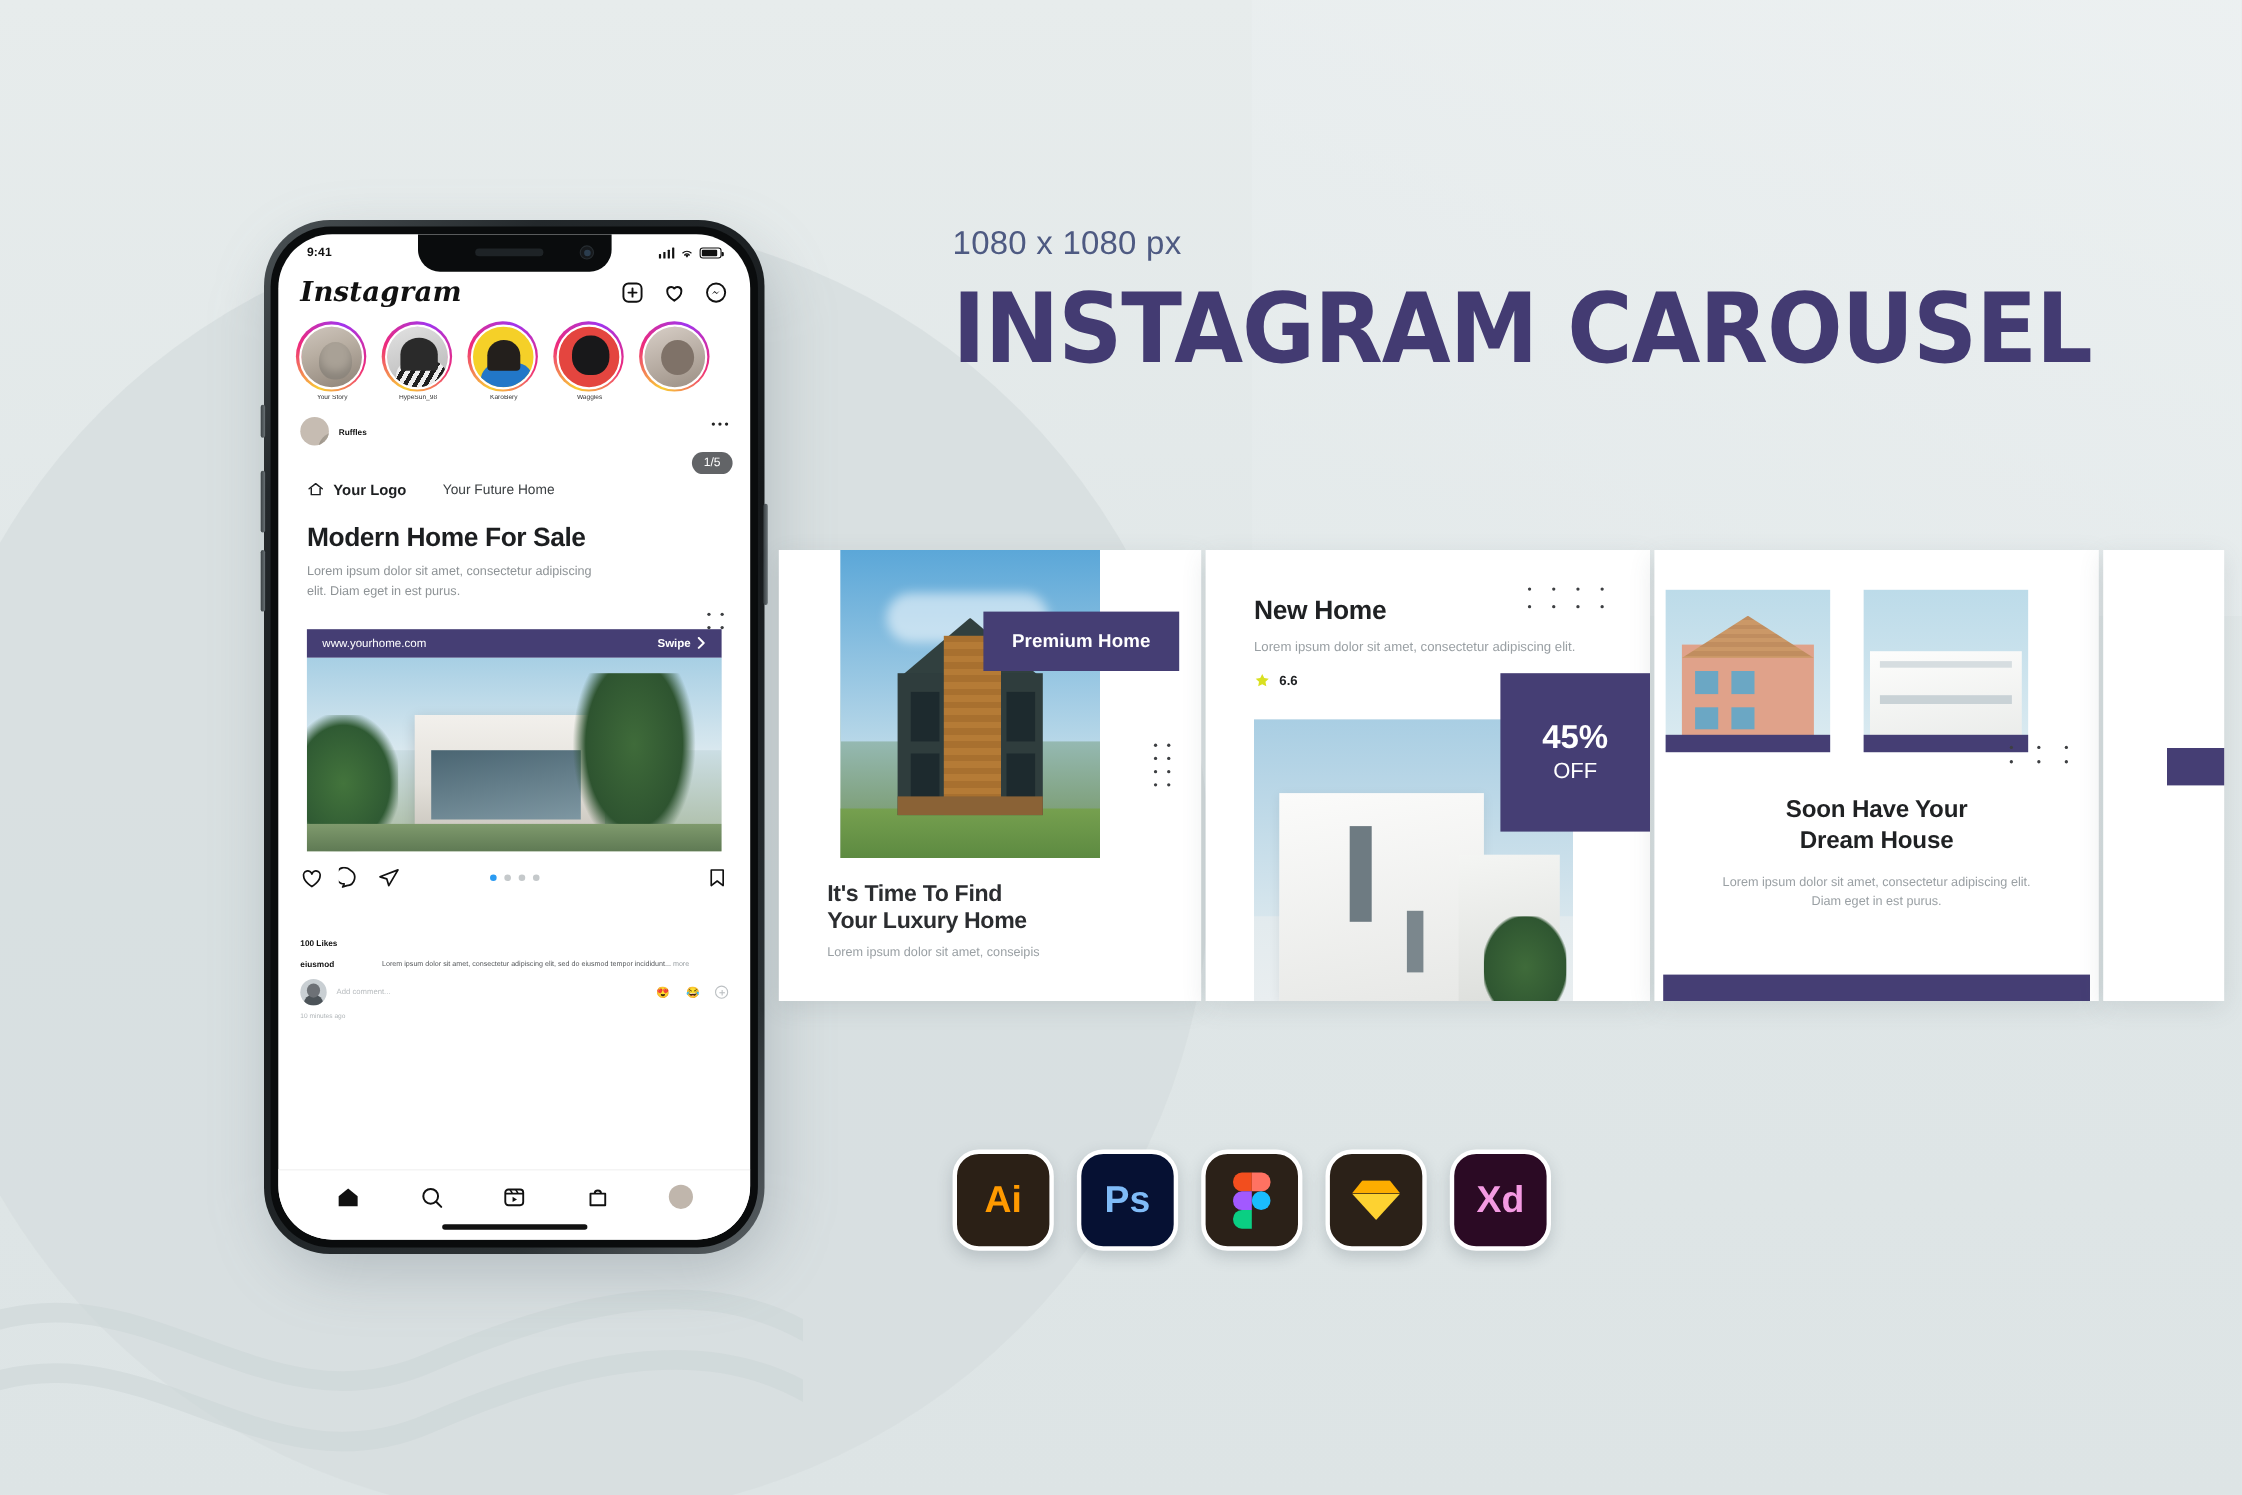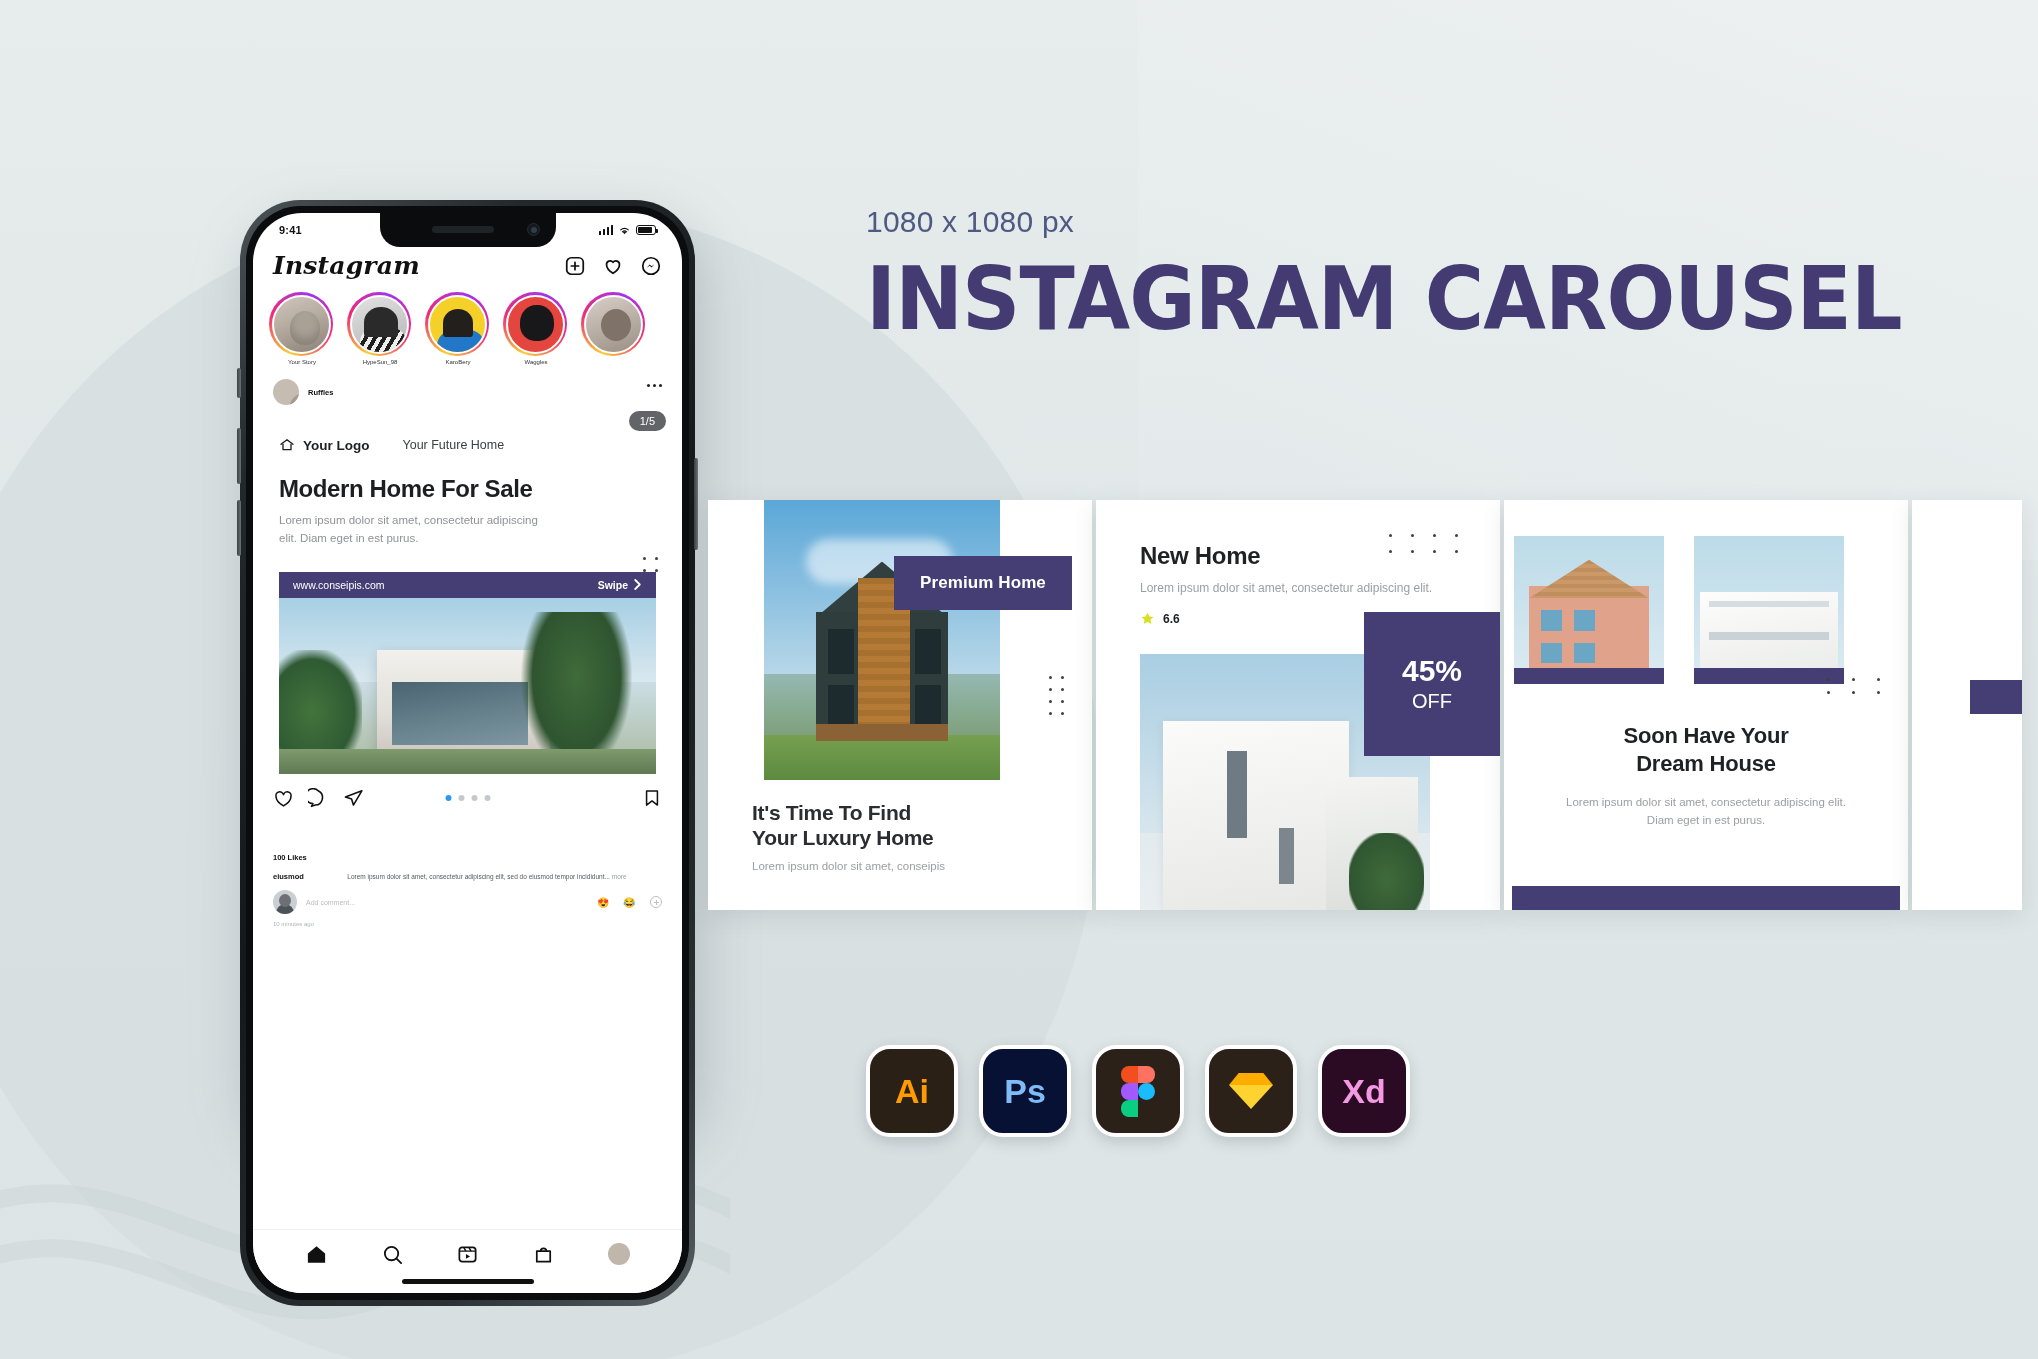--- a/index.html
+++ b/index.html
@@ -26,21 +26,21 @@
     opacity:.7;
   }
 
   
   .phone-wrap { position:absolute; left:240px; top:200px; width:460px; height:960px; }
   .phone-shadow {
     position:absolute; left:10px; top:24px; width:450px; height:930px;
     border-radius:62px; background:rgba(90,104,112,.30); filter:blur(28px);
   }
   .phone {
-    position:absolute; left:0; top:0; width:455px; height:1106px;
+    position:absolute; left:0; top:0; width:455px; height:940px;
     border-radius:60px;
     background:linear-gradient(135deg,#4c5356 0%, #23282b 18%, #15181a 50%, #2c3235 84%, #585f63 100%);
     padding:6px;
   }
   .phone-inner {
     width:100%; height:100%; border-radius:55px;
     background:#0a0c0d; padding:7px;
   }
   .screen {
     position:relative; width:100%; height:100%; border-radius:49px;
@@ -413,21 +413,21 @@
           <div class="slide-title">Modern Home For Sale</div>
           <div class="slide-body">Lorem ipsum dolor sit amet, consectetur adipiscing elit. Diam eget in est purus.</div>
           <span class="dots-deco dd-post">
             <span></span>
               <span></span>
               <span></span>
               <span></span>
           </span>
 
           <div class="urlbar">
-            <span class="u">www.conseipis.com</span>
+            <span class="u">www.yourhome.com</span>
             <span class="s">
               <span>Swipe</span>
               <svg width="9" height="11" viewBox="0 0 12 14">
                 <path d="M3 1l6 6-6 6" fill="none" stroke="#fff" stroke-width="2.4" stroke-linecap="round" stroke-linejoin="round"></path>
               </svg>
             </span>
           </div>
 
           <div class="hero">
             <span class="sky"></span>

